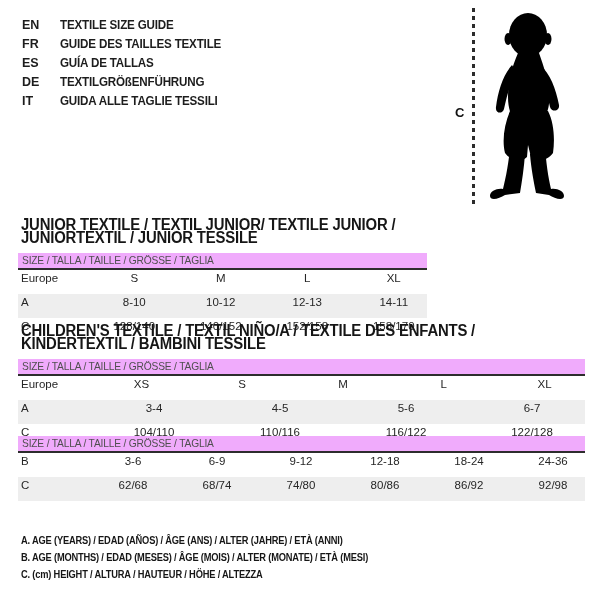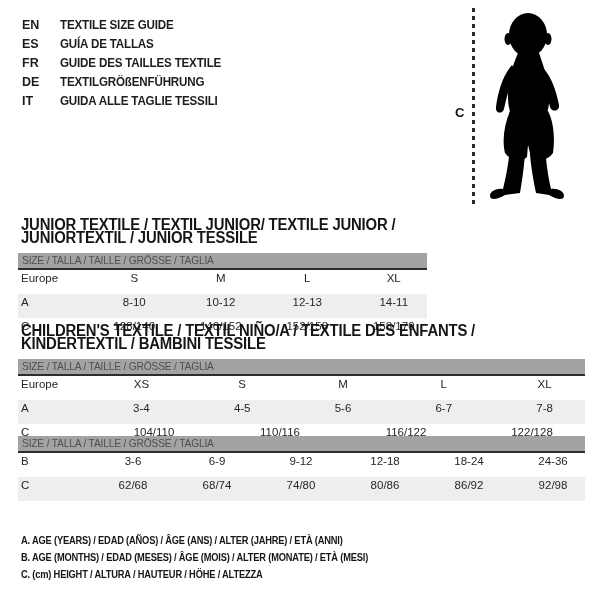--- a/index.html
+++ b/index.html
@@ -34,21 +34,21 @@
   }
   .height-label { left: 455px; top: 105px; font-weight: bold; font-size: 13px; color: #111; }
   .baby-svg { left: 482px; top: 8px; }
 
   
   .size-table { left: 18px; }
   .tbl-title { font-weight: bold; font-size: 16px; line-height: 13px; padding-left: 3px; color: #161616; }
   .size-bar {
     margin-top: 9px;
     height: 15px; line-height: 15px;
-    background: #a3a3a3;
+    background: #f0abfc;
     border-bottom: 2px solid #2d2d2d;
     font-size: 11px; color: #4f4f4f;
     padding-left: 4px;
   }
   .t-row { display: flex; height: 24px; line-height: 16px; font-size: 11.5px; color: #262626; gap: 20px; }
   .t-body .t-row:nth-child(even) { background: #eeeeee; }
   .t-label { width: 60px; padding-left: 3px; }
   .t-cell { flex: 1; text-align: center; }
   #t1 { top: 218px; width: 409px; }
   #t2 { top: 324px; width: 567px; }
@@ -60,26 +60,26 @@
 </style>
 </head>
 <body>
 
 <div class="abs langs">
   <div class="lang-row">
     <span class="lang-code">EN</span>
     <span class="cond">TEXTILE SIZE GUIDE</span>
   </div>
   <div class="lang-row">
+    <span class="lang-code">FR</span>
+    <span class="cond">GUIDE DES TAILLES TEXTILE</span>
+  </div>
+  <div class="lang-row">
     <span class="lang-code">ES</span>
     <span class="cond">GUÍA DE TALLAS</span>
-  </div>
-  <div class="lang-row">
-    <span class="lang-code">FR</span>
-    <span class="cond">GUIDE DES TAILLES TEXTILE</span>
   </div>
   <div class="lang-row">
     <span class="lang-code">DE</span>
     <span class="cond">TEXTILGRÖßENFÜHRUNG</span>
   </div>
   <div class="lang-row">
     <span class="lang-code">IT</span>
     <span class="cond">GUIDA ALLE TAGLIE TESSILI</span>
   </div>
 </div>
@@ -139,21 +139,20 @@
       <span class="t-cell">M</span>
       <span class="t-cell">L</span>
       <span class="t-cell">XL</span>
     </div>
     <div class="t-row">
       <span class="t-label">A</span>
       <span class="t-cell">3-4</span>
       <span class="t-cell">4-5</span>
       <span class="t-cell">5-6</span>
       <span class="t-cell">6-7</span>
-      <span class="t-cell">7-8</span>
     </div>
     <div class="t-row">
       <span class="t-label">C</span>
       <span class="t-cell">104/110</span>
       <span class="t-cell">110/116</span>
       <span class="t-cell">116/122</span>
       <span class="t-cell">122/128</span>
     </div>
   </div>
 </div>

